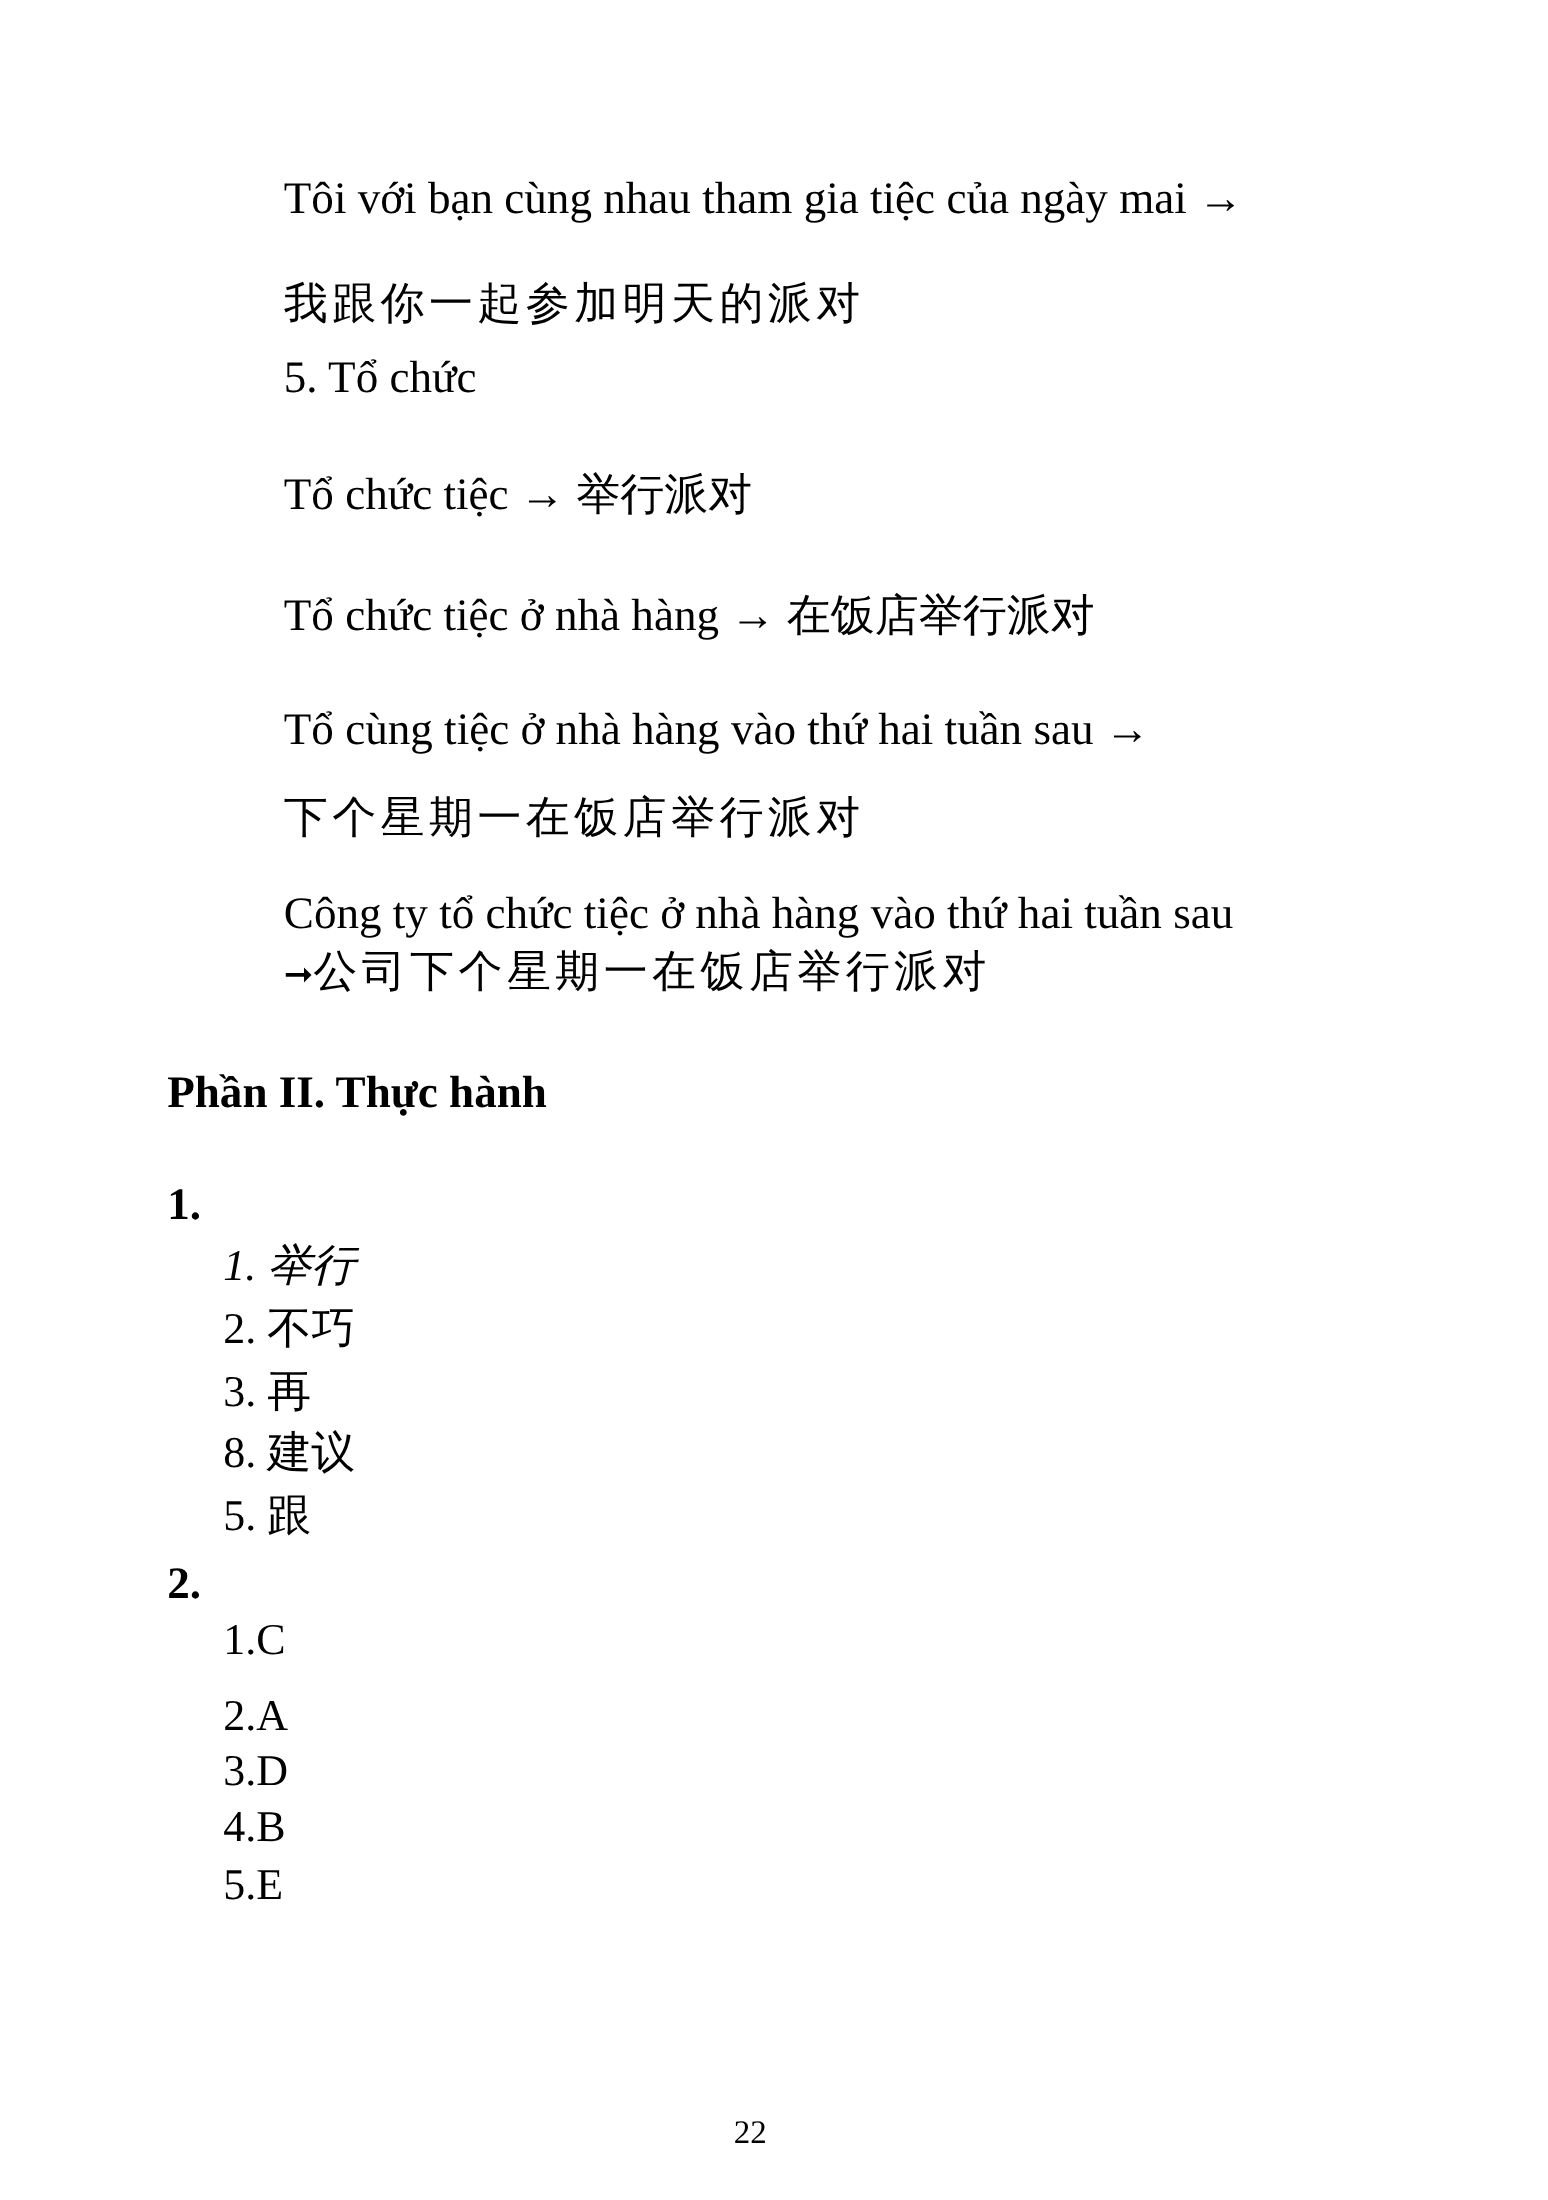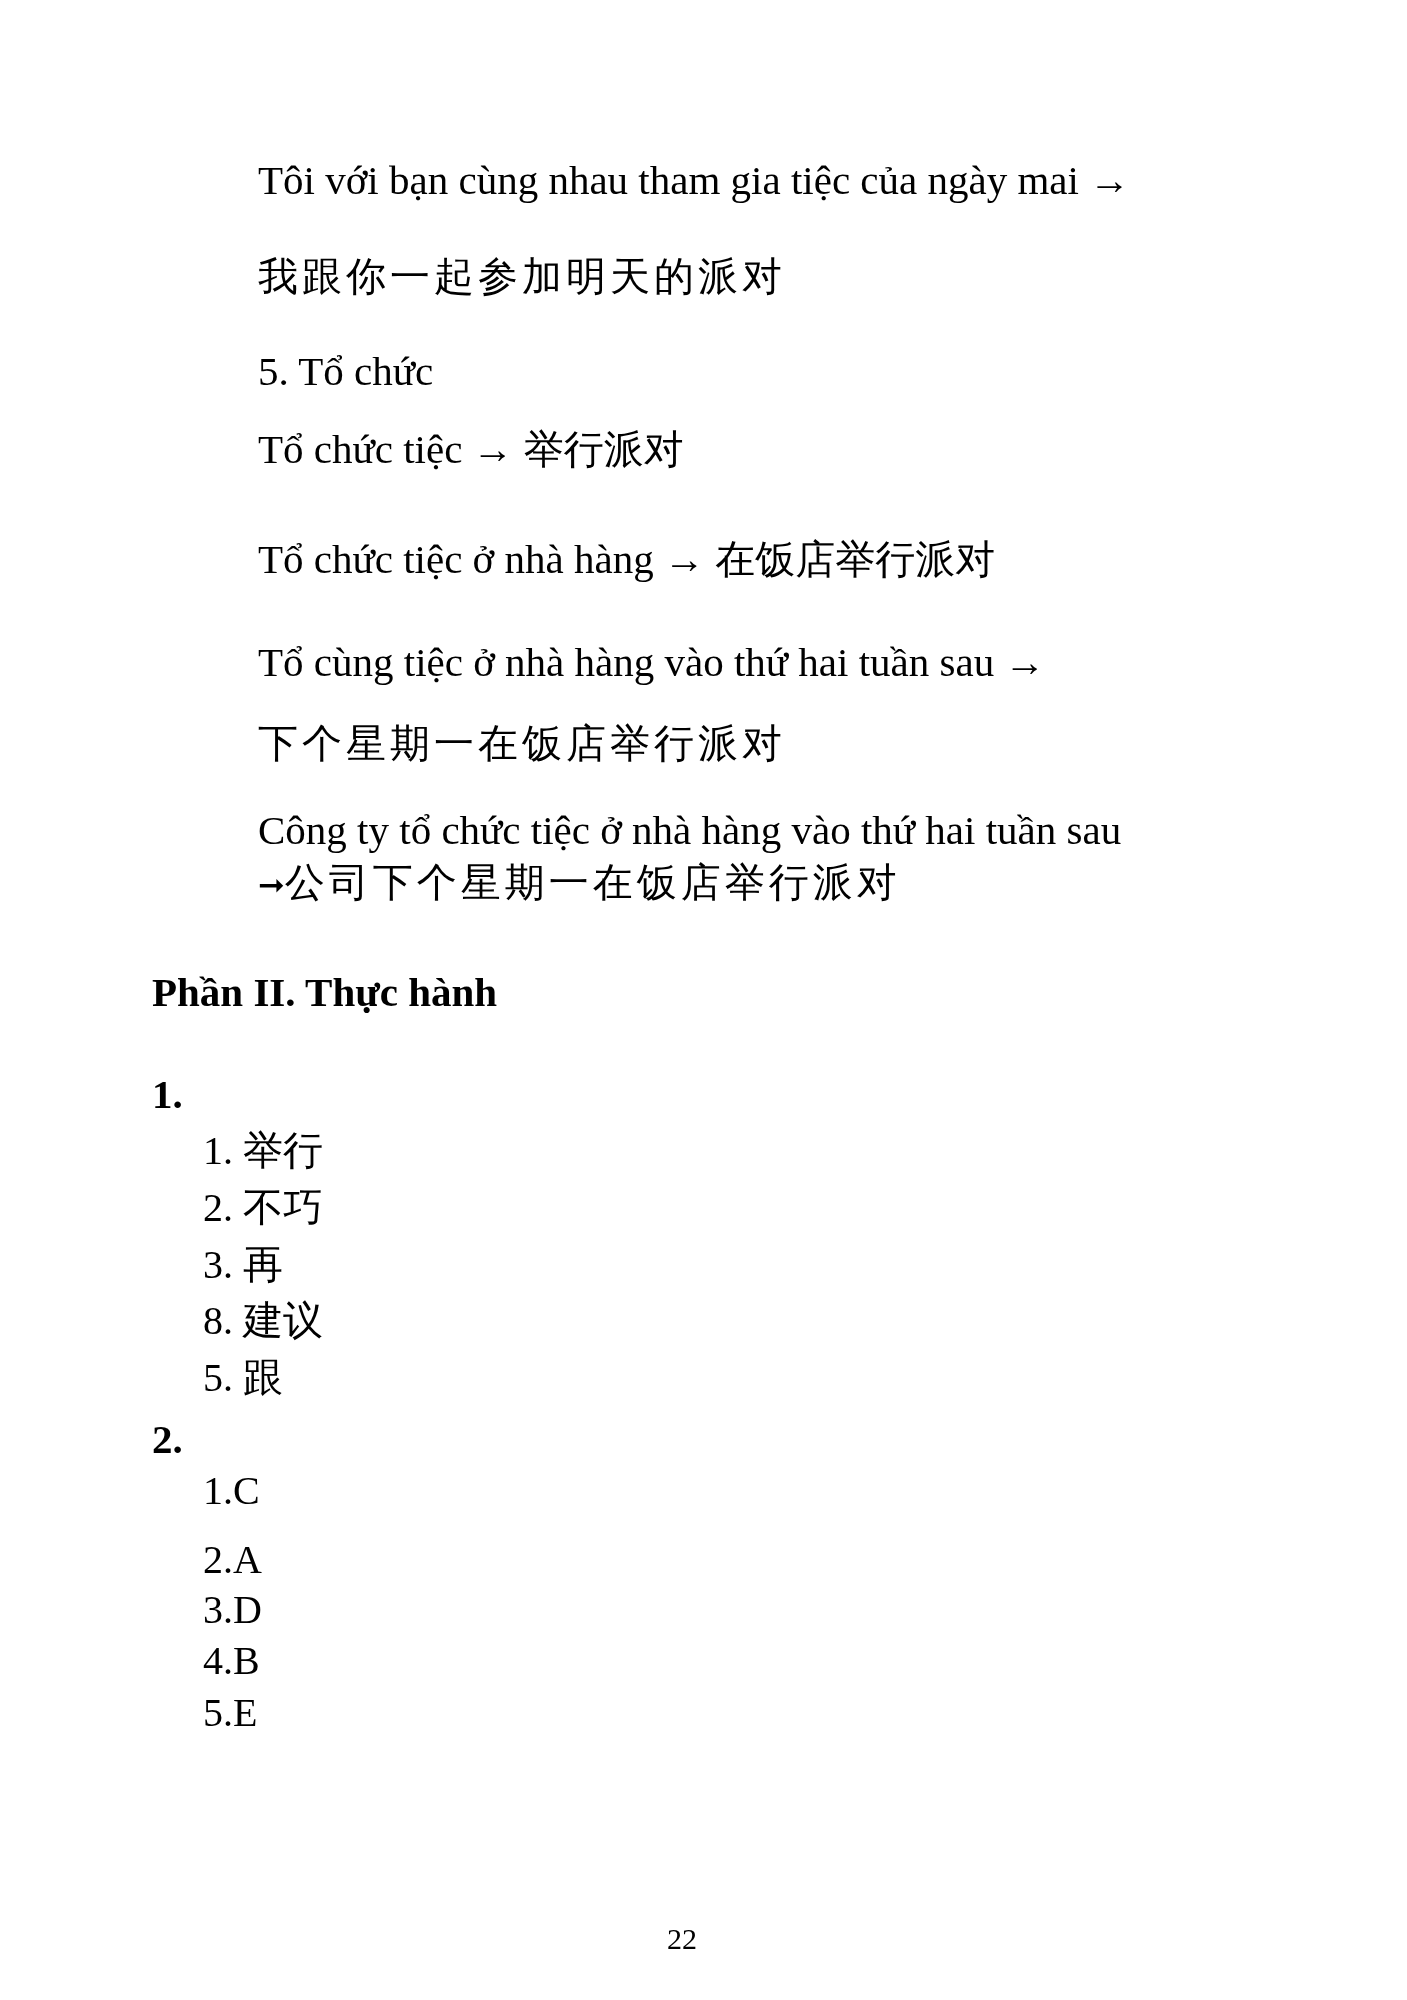--- a/index.html
+++ b/index.html
@@ -14,42 +14,42 @@
   .page-num { position: absolute; font-size: 30px; font-weight: normal; left: 667px; top: 1922px; }
 </style>
 </head>
 <body>
 
 <div>
 
   <div class="line" style="left:258px; top:160px;">Tôi với bạn cùng nhau tham gia tiệc của ngày mai →</div>
   <div class="line zh-kai" style="left:258px; top:222px;margin-top:34px;">我跟你一起参加明天的派对</div>
 
-  <div class="line" style="left:258px; top:322px;margin-top:29px;">5. Tổ chức</div>
+  <div class="line" style="left:258px; top:322px;">5. Tổ chức</div>
 
   <div class="line" style="left:258px; top:429px;">
     <span>Tổ chức tiệc → </span><span class="zh-sans">举行派对</span>
   </div>
 
   <div class="line" style="left:258px; top:539px;">
     <span>Tổ chức tiệc ở nhà hàng → </span><span class="zh-sans">在饭店举行派对</span>
   </div>
 
   <div class="line" style="left:258px; top:642px;">Tổ cùng tiệc ở nhà hàng vào thứ hai tuần sau →</div>
   <div class="line zh-kai" style="left:258px; top:723px;">下个星期一在饭店举行派对</div>
 
   <div class="line" style="left:258px; top:810px;">Công ty tổ chức tiệc ở nhà hàng vào thứ hai tuần sau</div>
   <div class="line" style="left:258px; top:862px;">
     <span style="font-family:'DejaVu Sans',sans-serif; font-size:32px;">➞</span><span class="zh-kai">公司下个星期一在饭店举行派对</span>
   </div>
 
   <div class="line heading" style="left:152px; top:972px;">Phần II. Thực hành</div>
 
   <div class="line num" style="left:152px; top:1074px;">1.</div>
-  <div class="line item" style="left:203px; top:1130px;">1. 举行</div>
+  <div class="line item" style="left:203px; top:1130px;font-style:italic;">1. 举行</div>
   <div class="line item" style="left:203px; top:1187px;">2. 不巧</div>
   <div class="line item" style="left:203px; top:1244px;">3. 再</div>
   <div class="line item" style="left:203px; top:1300px;">8. 建议</div>
   <div class="line item" style="left:203px; top:1357px;">5. 跟</div>
 
   <div class="line num" style="left:152px; top:1419px;">2.</div>
   <div class="line item" style="left:203px; top:1470px;">1.C</div>
   <div class="line item" style="left:203px; top:1539px;">2.A</div>
   <div class="line item" style="left:203px; top:1589px;">3.D</div>
   <div class="line item" style="left:203px; top:1640px;">4.B</div>

